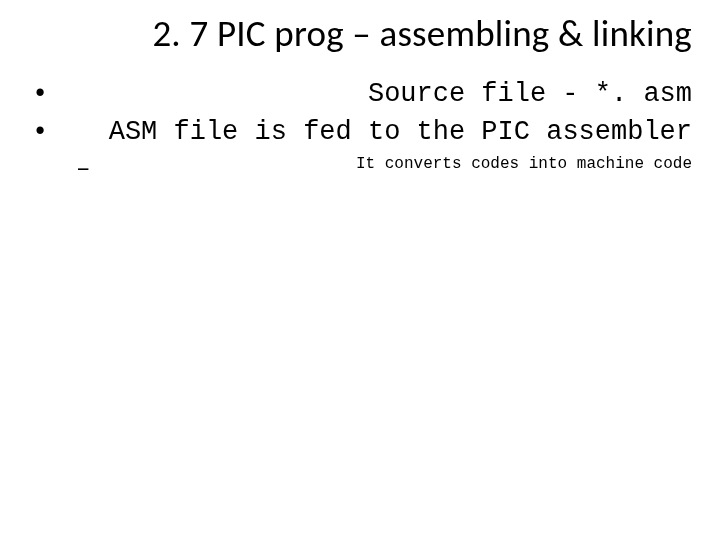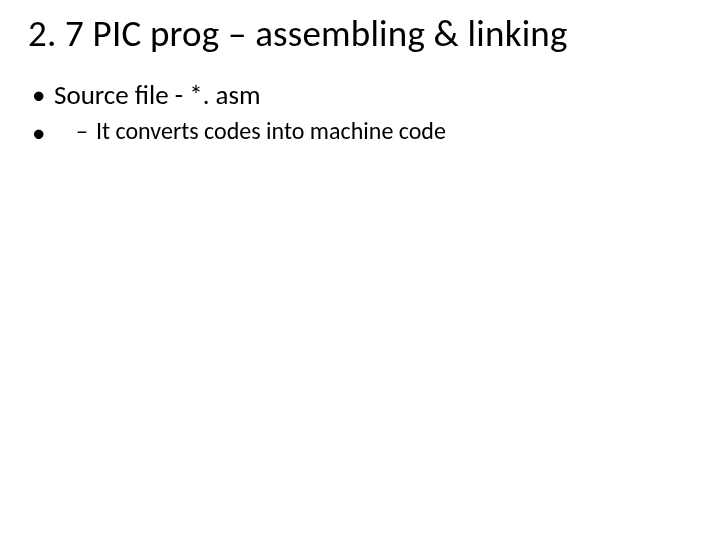--- a/index.html
+++ b/index.html
@@ -9,32 +9,34 @@
     height: 540px;
     background: #ffffff;
     font-family: Calibri, "Segoe UI", Arial, sans-serif;
     color: #000000;
   }
   .slide {
     width: 720px;
     height: 540px;
     box-sizing: border-box;
     padding: 12px 28px 12px 28px;
+    text-align: right;
   }
   .title {
     font-size: 37px;
     font-weight: 400;
     letter-spacing: 0.2px;
     margin: 0 0 22px 0;
     line-height: 1.2;
   }
   ul.level1 {
     list-style: none;
     padding: 0;
     margin: 0 0 0 4px;
+    font-family: Liberation Mono, monospace;
   }
   ul.level1 > li {
     font-size: 27px;
     line-height: 1.25;
     margin-bottom: 4px;
     padding-left: 22px;
     position: relative;
   }
   ul.level1 > li::before {
     content: "•";
@@ -42,21 +44,21 @@
     left: 0;
     top: 0;
     font-size: 27px;
   }
   ul.level2 {
     list-style: none;
     padding: 0;
     margin: 4px 0 0 22px;
   }
   ul.level2 > li {
-    font-size: 24px;
+    font-size: 16px;
     line-height: 1.25;
     margin-bottom: 2px;
     padding-left: 20px;
     position: relative;
   }
   ul.level2 > li::before {
     content: "–";
     position: absolute;
     left: 0;
     top: 0;
@@ -68,20 +70,21 @@
 <body>
 
 <div class="slide">
   <h1 class="title">2. 7 PIC prog – assembling &amp; linking</h1>
 
   <ul class="level1">
     <li>
       <span>Source file -    *. asm</span>
     </li>
     <li>
+      <span>ASM file is fed to the PIC assembler</span>
       <ul class="level2">
         <li>
           <span>It converts codes into machine code</span>
         </li>
       </ul>
     </li>
   </ul>
 </div>
 
 </body></html>

